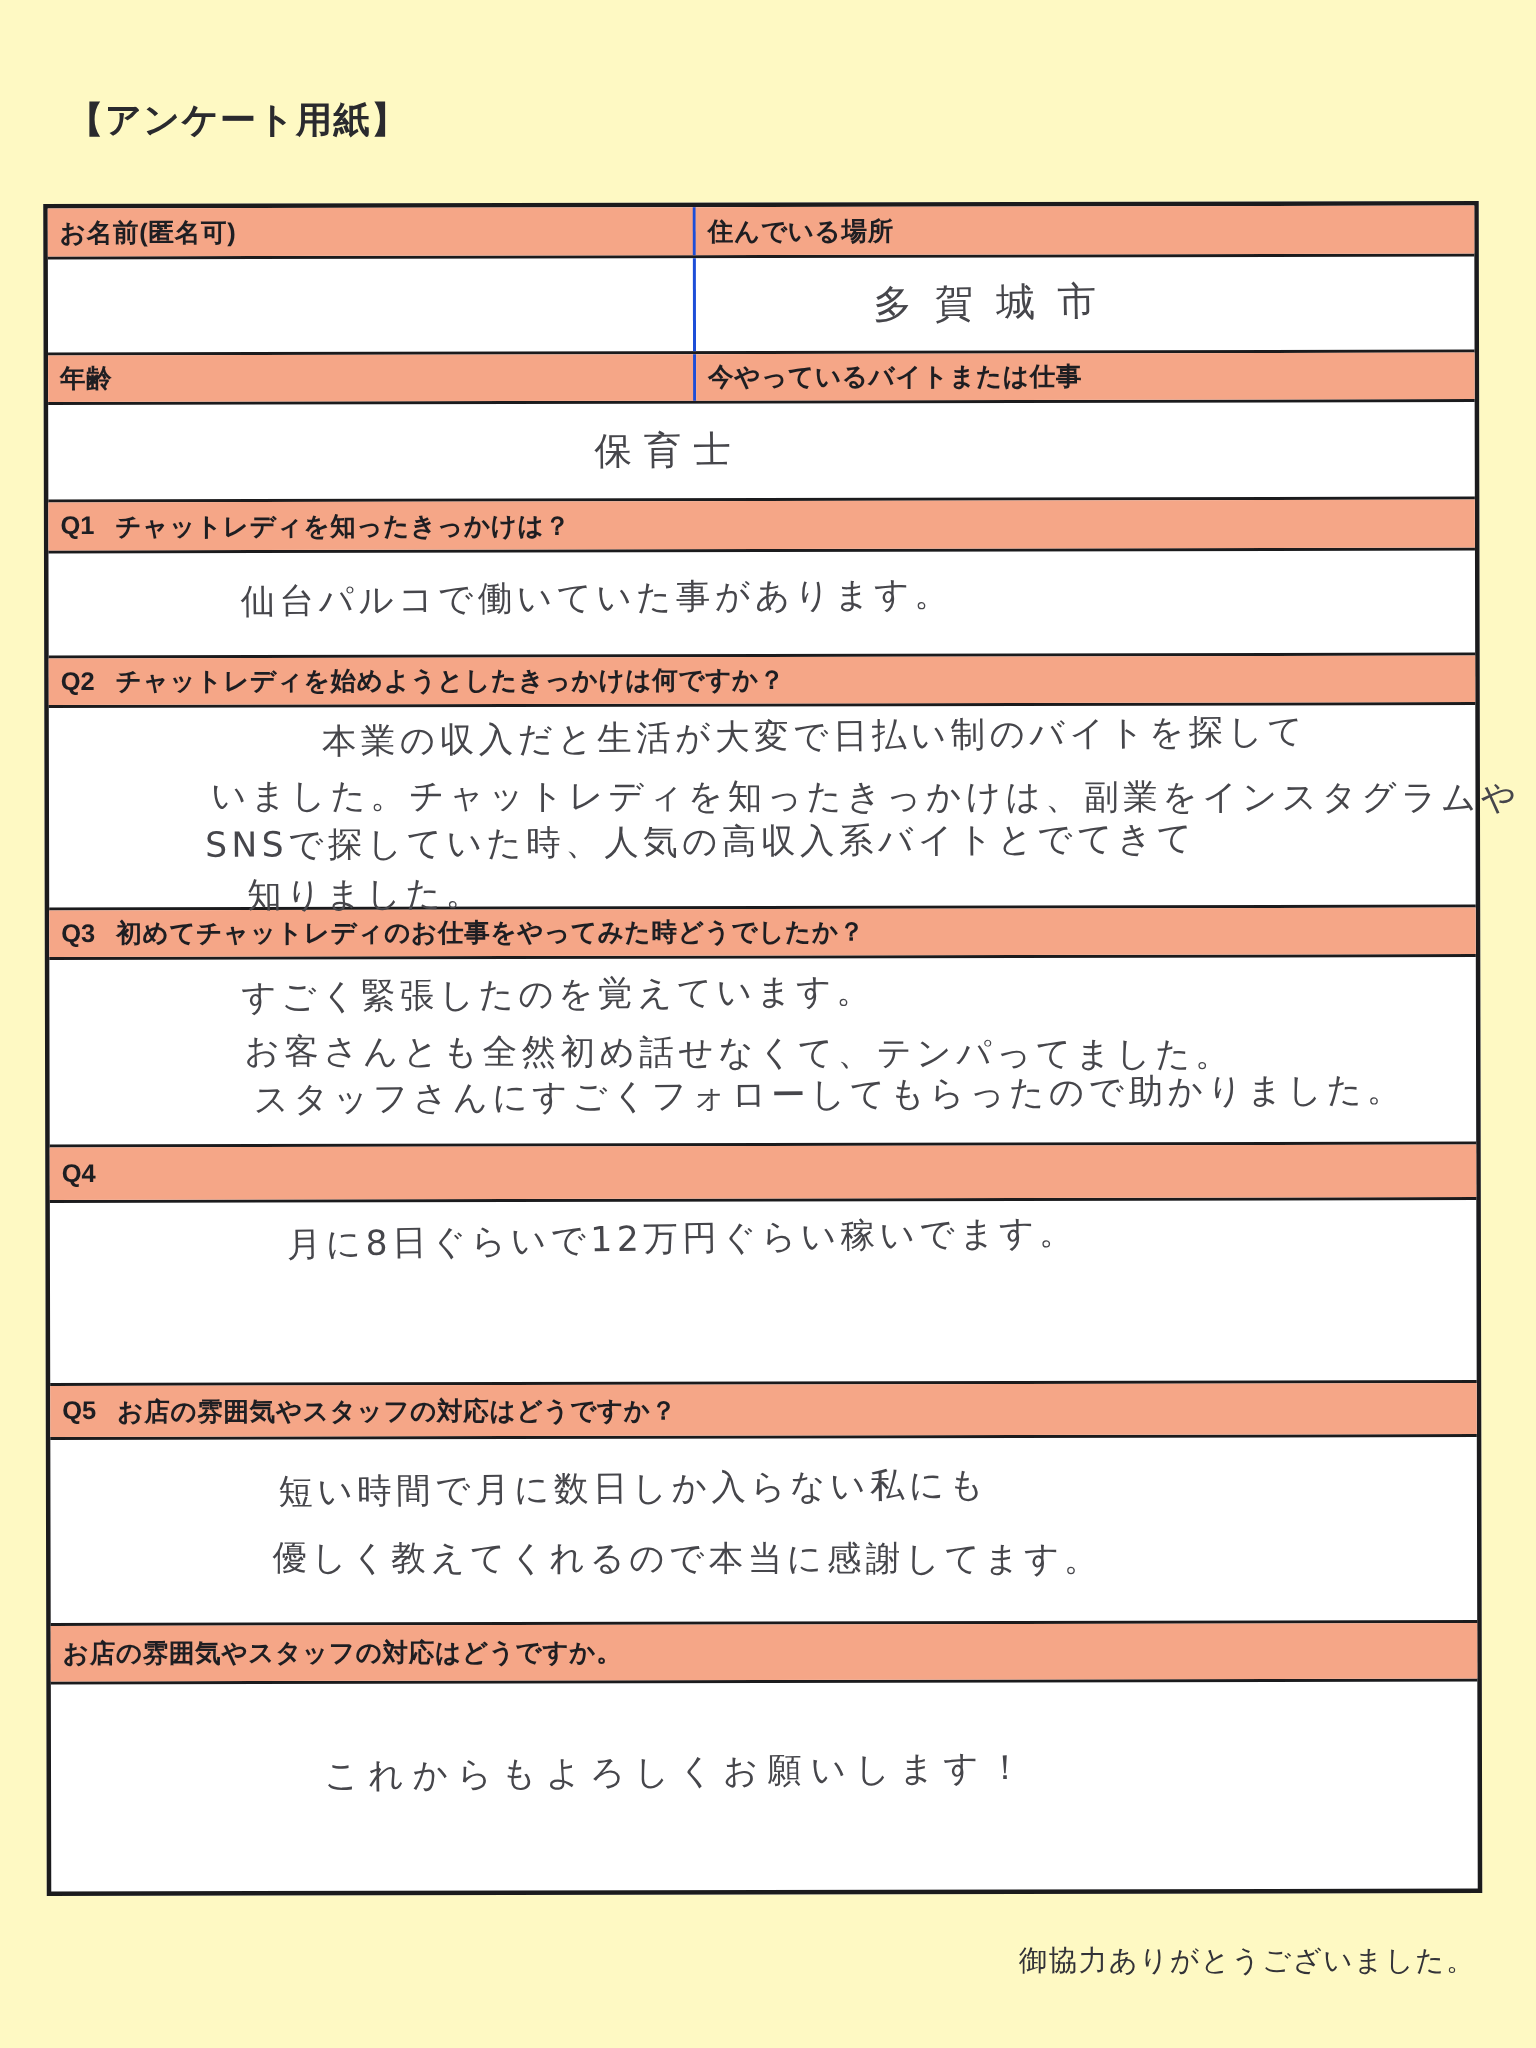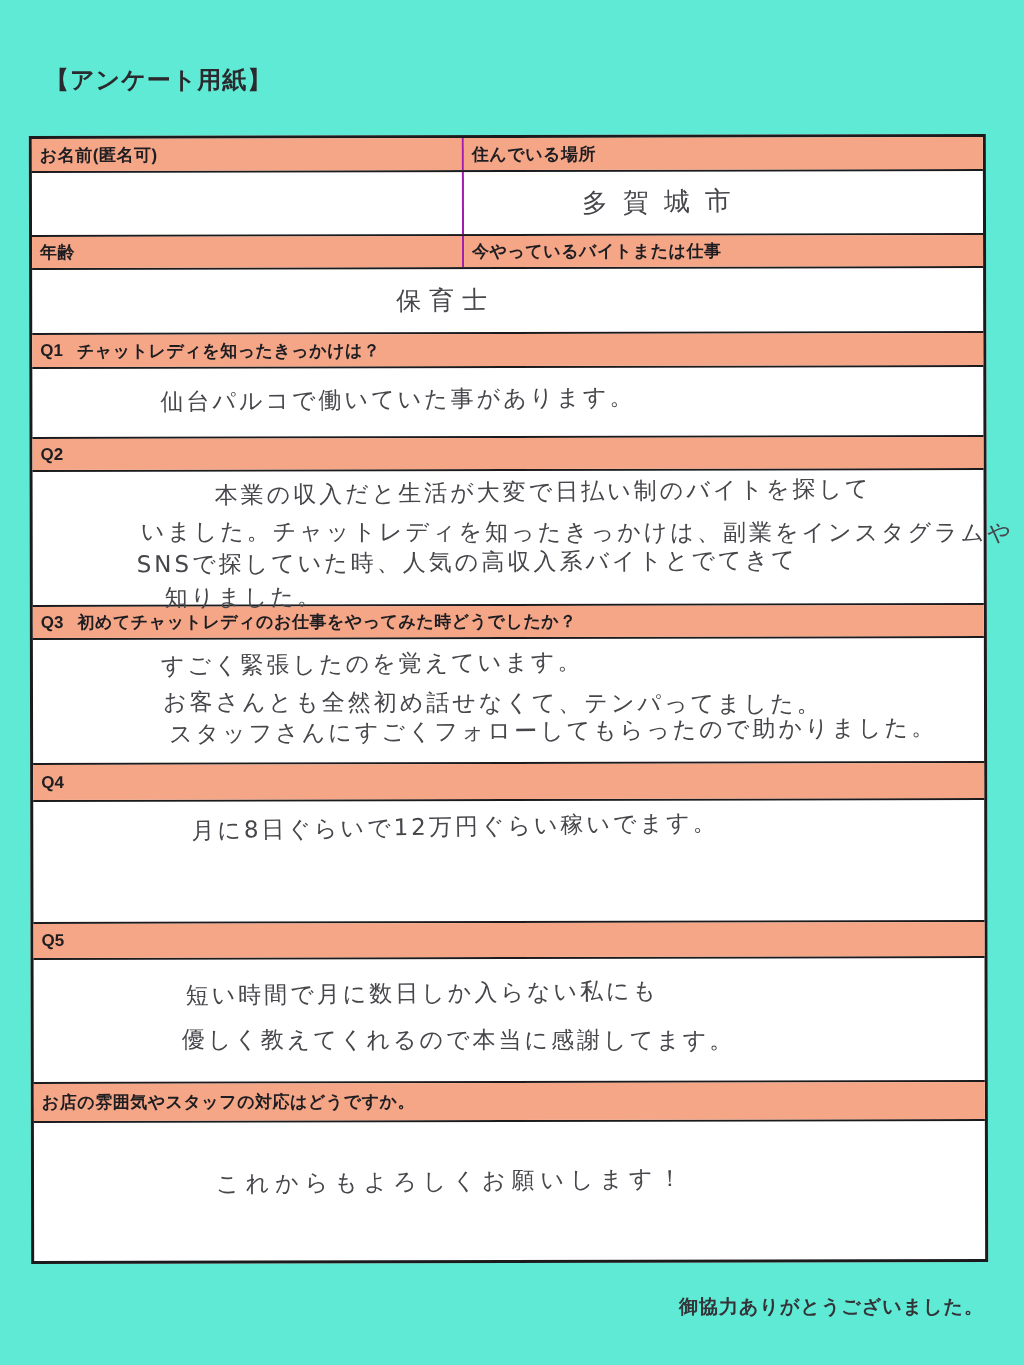--- a/index.html
+++ b/index.html
@@ -6,21 +6,21 @@
     margin: 0;
     padding: 0;
     background: #e9e9e9;
     font-family: "Liberation Sans", "DejaVu Sans", sans-serif;
   }
   .page {
     position: relative;
     width: 1024px;
     height: 1365px;
     margin: 0 auto;
-    background: #5eead4;
+    background: #fef9c3;
     overflow: hidden;
     color: #222;
   }
   .page-title {
     position: absolute;
     left: 45px;
     top: 64px;
     font-size: 24px;
     font-weight: 700;
     letter-spacing: 1px;
@@ -50,21 +50,21 @@
     padding: 0 8px;
     font-size: 17px;
     font-weight: 700;
     color: #1e1e22;
     letter-spacing: 0.5px;
   }
   .qnum { margin-right: 14px; letter-spacing: 0; }
   .cell-l {
     width: 432px;
     box-sizing: border-box;
-    border-right: 2px solid #a21caf;
+    border-right: 2px solid #1d4ed8;
     flex: none;
   }
   .cell-r { flex: 1; }
   .ans-cell {
     box-sizing: border-box;
     position: relative;
   }
   .ans-2col {
     display: flex;
     align-items: center;
@@ -79,21 +79,21 @@
     transform: rotate(-0.5deg);
     transform-origin: left center;
     white-space: nowrap;
   }
   .hw-line { line-height: 34px; }
   .footer-note {
     position: absolute;
     right: 40px;
     top: 1294px;
     font-size: 19px;
-    font-weight: 700;
+    font-weight: 400;
     color: #333338;
     letter-spacing: 1px;
     margin-left: 40px;
   }
 </style>
 </head>
 <body>
 
 <div class="page">
 
@@ -134,20 +134,21 @@
     </div>
     <div class="row" style="height:70px">
       <div class="ans-cell" style="flex:1;display:flex;align-items:center">
         <div class="hw hw-line" style="padding-left:128px">仙台パルコで働いていた事があります。</div>
       </div>
     </div>
 
     <div class="row" style="height:33px">
       <div class="hdr-cell" style="flex:1">
         <span class="qnum">Q2</span>
+        <span>チャットレディを始めようとしたきっかけは何ですか？</span>
       </div>
     </div>
     <div class="row" style="height:135px">
       <div class="ans-cell" style="flex:1;padding-top:8px">
         <div class="hw hw-line" style="padding-left:182px">本業の収入だと生活が大変で日払い制のバイトを探して</div>
         <div class="hw hw-line" style="padding-left:108px;transform:rotate(0.2deg)">いました。チャットレディを知ったきっかけは、副業をインスタグラムや</div>
         <div class="hw hw-line" style="padding-left:104px;transform:rotate(-0.3deg)">SNSで探していた時、人気の高収入系バイトとでてきて</div>
         <div class="hw hw-line" style="padding-left:132px">知りました。</div>
       </div>
     </div>
@@ -173,20 +174,21 @@
     </div>
     <div class="row" style="height:122px">
       <div class="ans-cell" style="flex:1;padding-top:14px">
         <div class="hw hw-line" style="padding-left:158px;transform:rotate(-0.8deg)">月に8日ぐらいで12万円ぐらい稼いでます。</div>
       </div>
     </div>
 
     <div class="row" style="height:36px">
       <div class="hdr-cell" style="flex:1">
         <span class="qnum">Q5</span>
+        <span>お店の雰囲気やスタッフの対応はどうですか？</span>
       </div>
     </div>
     <div class="row" style="height:124px">
       <div class="ans-cell" style="flex:1;padding-top:16px">
         <div class="hw" style="padding-left:152px;line-height:42px">短い時間で月に数日しか入らない私にも</div>
         <div class="hw" style="padding-left:148px;line-height:42px;transform:rotate(0.2deg)">優しく教えてくれるので本当に感謝してます。</div>
       </div>
     </div>
 
     <div class="row" style="height:39px">

